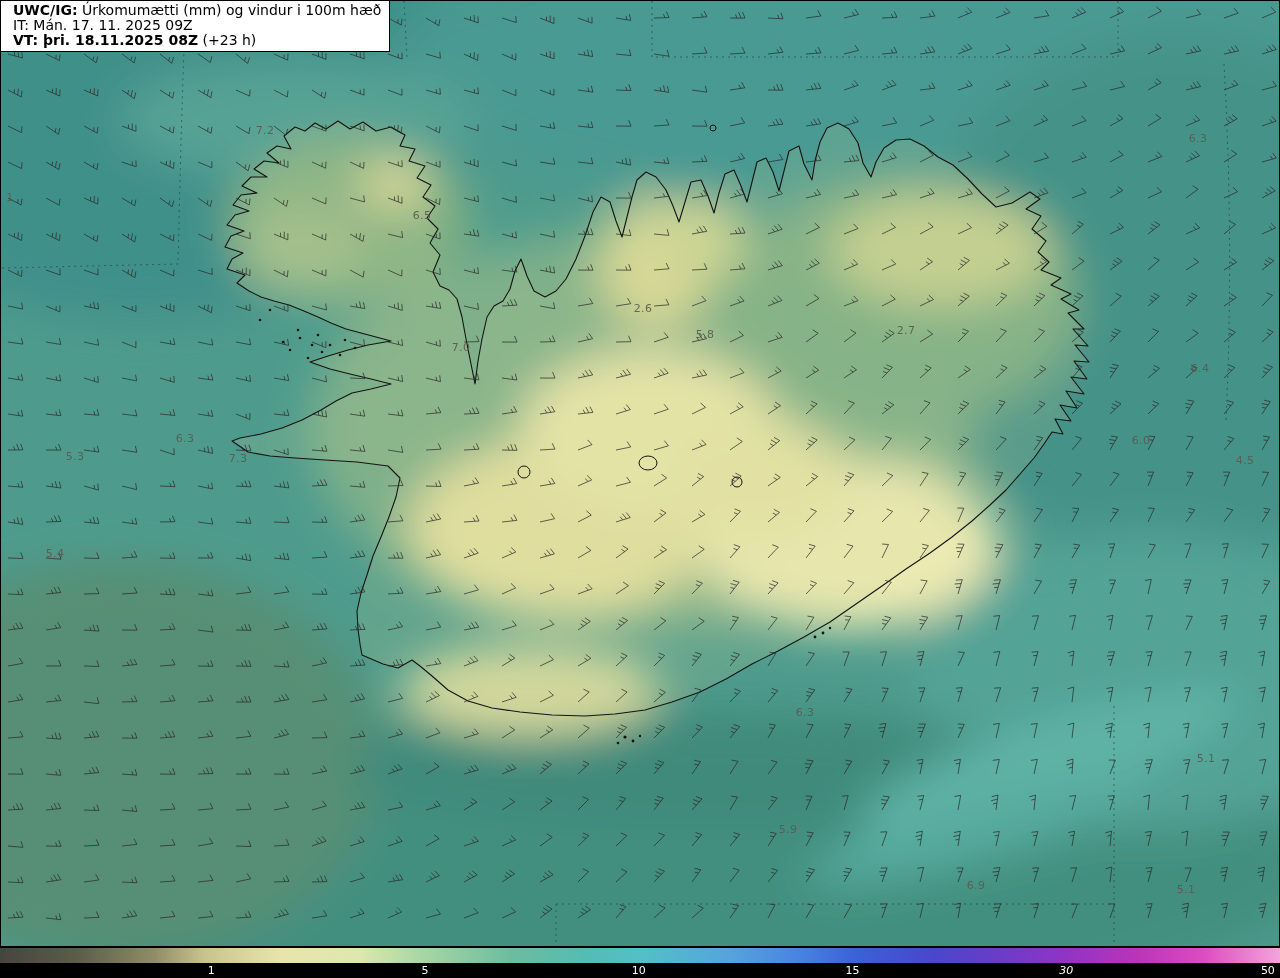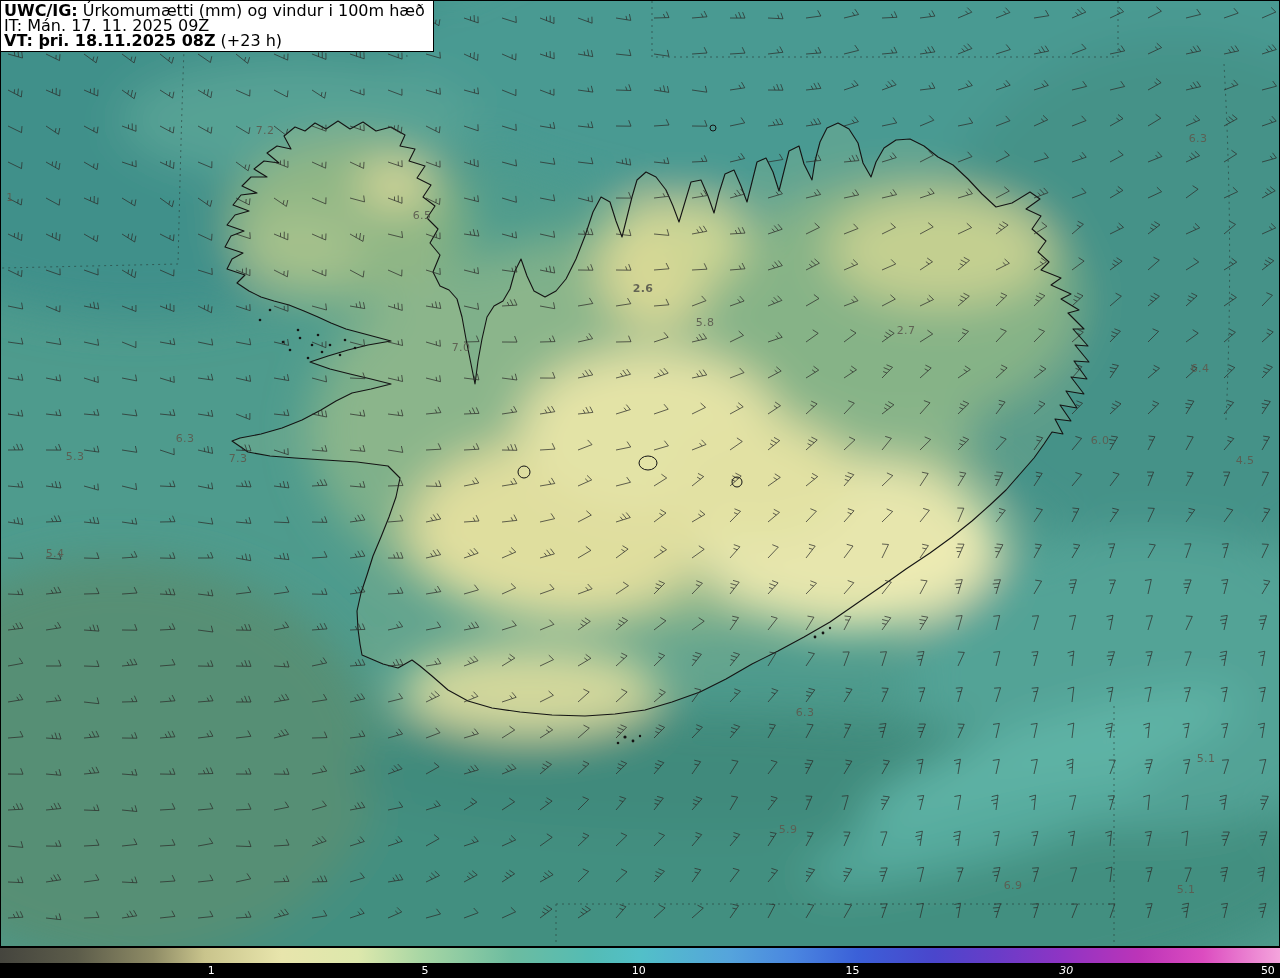--- a/index.html
+++ b/index.html
@@ -9,21 +9,21 @@
   }
   .stage{position:relative;width:1280px;height:947px;overflow:hidden;background:#4e9b8d;}
   svg.map{position:absolute;left:0;top:0;display:block;}
   .labels-layer{position:absolute;left:0;top:0;width:1176px;height:947px;pointer-events:none;z-index:3;padding-left:8px;}
   .contour-label{
     position:absolute;transform:translate(-50%,-50%);
     font-size:11px;color:#5c5c50;opacity:.92;letter-spacing:.3px;white-space:nowrap;
   }
   .title-box{
     position:absolute;top:0;left:0;z-index:6;background:#fff;border:1px solid #000;
-    padding:2px 8px 3px 3px;font-size:16px;line-height:15px;color:#000;white-space:nowrap;
+    padding:2px 8px 3px 12px;font-size:14px;line-height:15px;color:#000;white-space:nowrap;
   }
   .title-box .b{font-weight:bold;}
   .colorbar{position:relative;width:1280px;height:31px;background:#000;border-top:1px solid #000;}
   .cb-grad{position:absolute;left:0;top:0;width:1280px;height:15px;}
   .cb-ticks{position:absolute;left:0;top:15px;width:1280px;height:16px;}
   .cb-tick{
     position:absolute;top:0;transform:translateX(-50%);
     color:#fff;font-size:11px;line-height:15px;
   }
 </style>
@@ -120,34 +120,34 @@
 
     <rect x="0.5" y="0.5" width="1279" height="946" fill="none" stroke="#000" stroke-width="1"></rect>
   </svg>
 
   <div class="labels-layer">
       <span class="contour-label" style="left: 265px; top: 130px; color: rgb(92, 92, 80);">7.2</span>
       <span class="contour-label" style="left: 422px; top: 187px; color: rgb(92, 92, 80); margin-top: 28px;">6.5</span>
       <span class="contour-label" style="left: 1198px; top: 138px; color: rgb(92, 92, 80);">6.3</span>
       <span class="contour-label" style="left: 10px; top: 197px; color: rgb(92, 92, 80);">1</span>
       <span class="contour-label" style="left: 461px; top: 347px; color: rgb(92, 92, 80);">7.0</span>
-      <span class="contour-label" style="left: 643px; top: 288px; color: rgb(92, 92, 80); font-weight: bold;">2.6</span>
-      <span class="contour-label" style="left: 705px; top: 322px; color: rgb(92, 92, 80);">5.8</span>
+      <span class="contour-label" style="left: 643px; top: 308px; color: rgb(92, 92, 80);">2.6</span>
+      <span class="contour-label" style="left: 705px; top: 334px; color: rgb(92, 92, 80);">5.8</span>
       <span class="contour-label" style="left: 906px; top: 330px; color: rgb(92, 92, 80);">2.7</span>
       <span class="contour-label" style="left: 1200px; top: 368px; color: rgb(92, 92, 80);">6.4</span>
-      <span class="contour-label" style="left: 1100px; top: 440px; color: rgb(92, 92, 80);">6.0</span>
+      <span class="contour-label" style="left: 1141px; top: 440px; color: rgb(92, 92, 80);">6.0</span>
       <span class="contour-label" style="left: 1245px; top: 460px; color: rgb(92, 92, 80);">4.5</span>
       <span class="contour-label" style="left: 75px; top: 437px; color: rgb(92, 92, 80); margin-top: 19px;">5.3</span>
       <span class="contour-label" style="left: 185px; top: 438px; color: rgb(92, 92, 80);">6.3</span>
       <span class="contour-label" style="left: 238px; top: 458px; color: rgb(92, 92, 80);">7.3</span>
       <span class="contour-label" style="left: 55px; top: 553px; color: rgb(92, 92, 80);">5.4</span>
       <span class="contour-label" style="left: 805px; top: 712px; color: rgb(92, 92, 80);">6.3</span>
       <span class="contour-label" style="left: 788px; top: 829px; color: rgb(92, 92, 80); text-align: right;">5.9</span>
       <span class="contour-label" style="left: 1206px; top: 758px; color: rgb(92, 92, 80);">5.1</span>
-      <span class="contour-label" style="left: 1013px; top: 885px; color: rgb(92, 92, 80);">6.9</span>
+      <span class="contour-label" style="left: 976px; top: 885px; color: rgb(92, 92, 80);">6.9</span>
       <span class="contour-label" style="left: 1186px; top: 889px; color: rgb(92, 92, 80);">5.1</span>
     </div>
 
   <div class="title-box">
     <div>
       <span class="b">UWC/IG:</span><span> Úrkomumætti (mm) og vindur i 100m hæð</span>
     </div>
     <div>
       <span>IT: Mán. 17. 11. 2025 09Z</span>
     </div>

